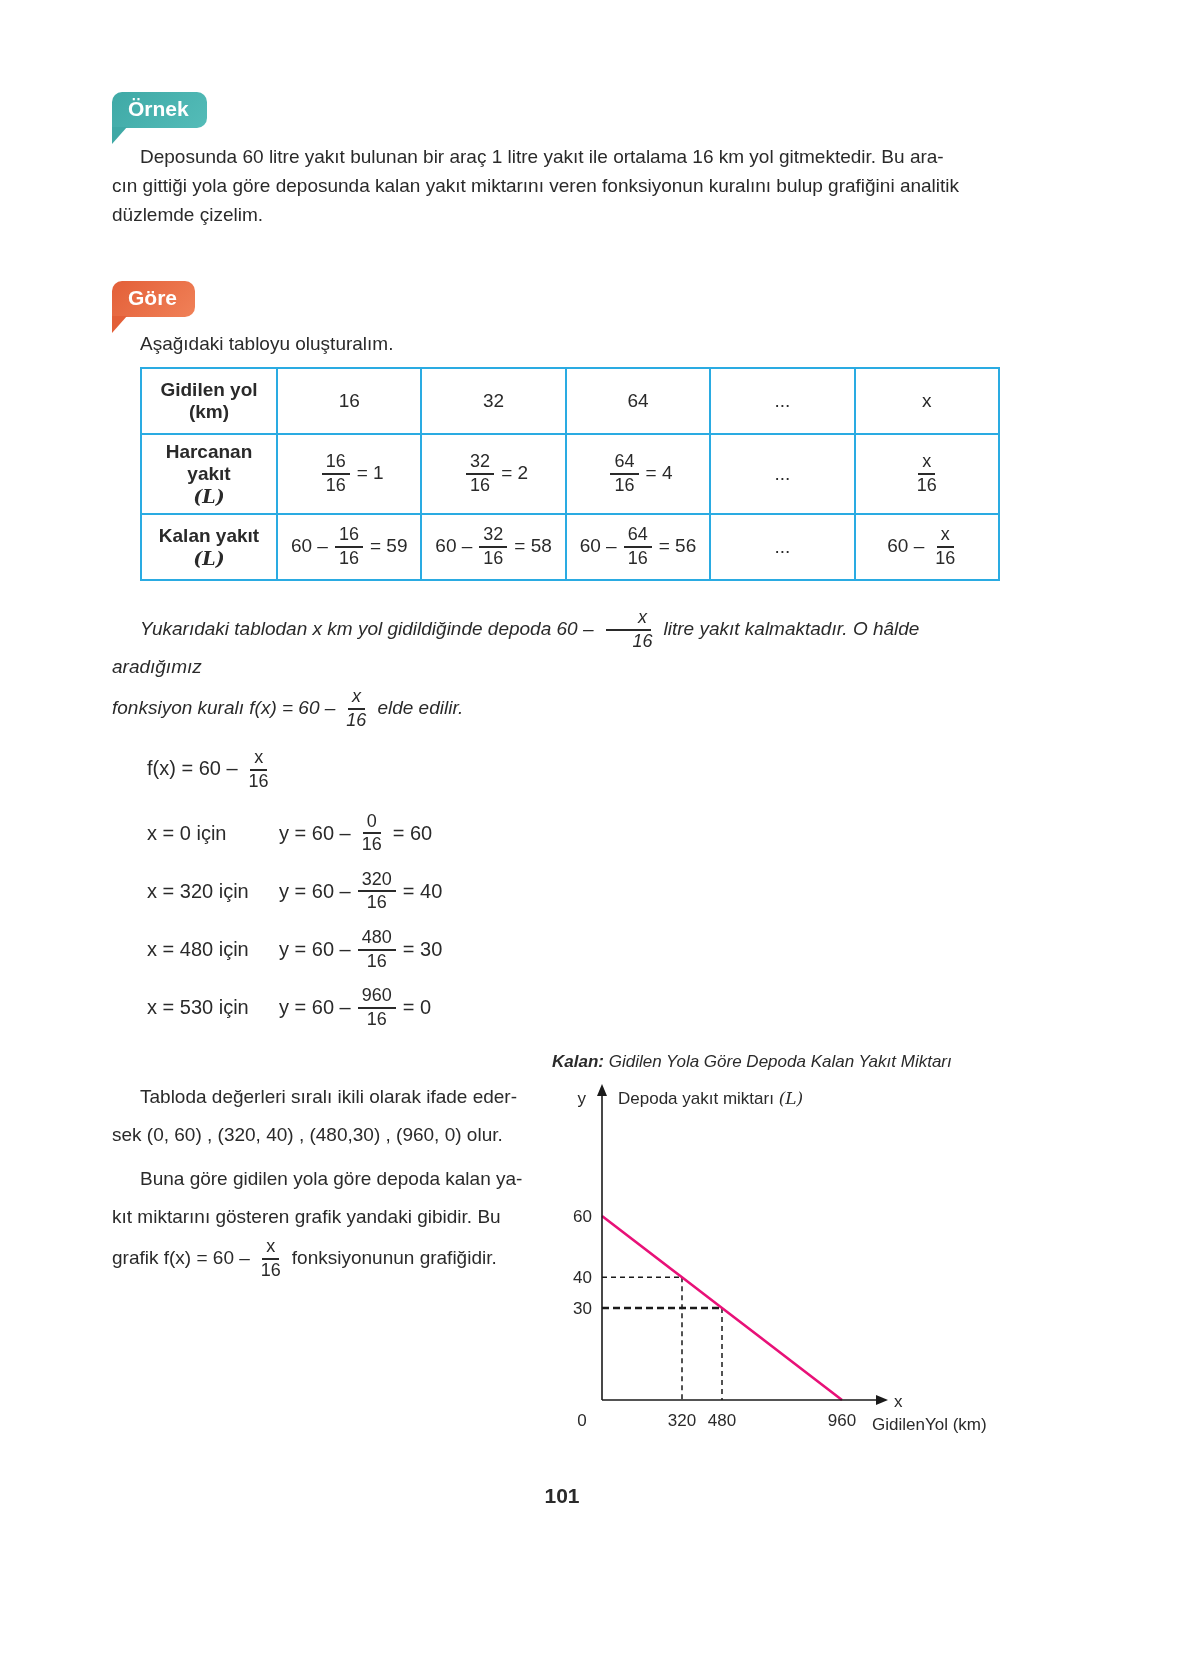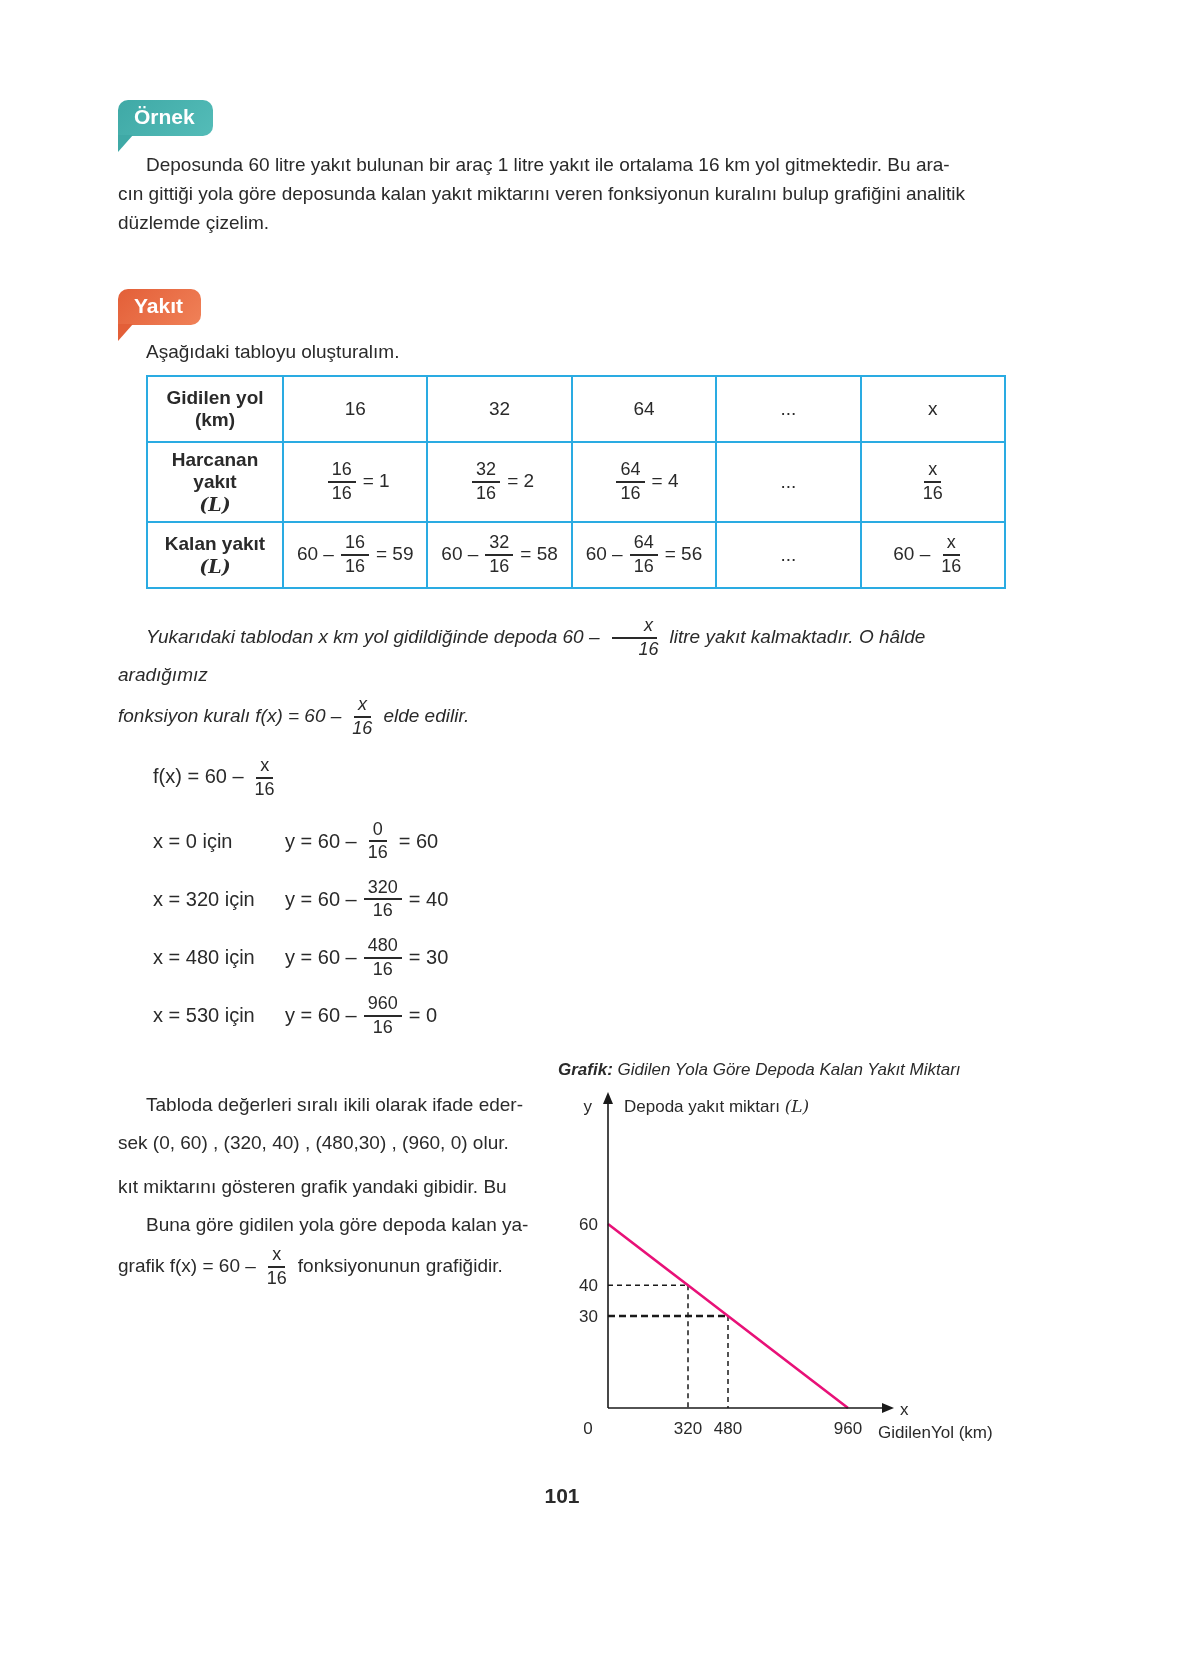--- a/index.html
+++ b/index.html
@@ -1,18 +1,18 @@
 <!DOCTYPE html>
 <html><head>
 <meta charset="utf-8">
 <style>
   * { margin:0; padding:0; box-sizing:border-box; }
   body { font-family:"Liberation Sans", sans-serif; color:#2a2a2a; background:#ffffff; }
   .page { position:relative; width:1181px; height:1653px; background:#ffffff; overflow:hidden; }
-  .content { position:absolute; left:112px; top:100px; width:900px;margin-left:6px; }
+  .content { position:absolute; left:112px; top:92px; width:900px; }
 
   
   .bubble { position:relative; display:inline-block; color:#fff; font-weight:bold;
             font-size:21px; padding:5px 18px 7px 16px; border-radius:10px 10px 10px 0; }
   .bubble::after { content:""; position:absolute; left:0; top:calc(100% - 1px);
             width:0; height:0; border-right:15px solid transparent; }
   .bubble-teal { background:linear-gradient(135deg,#3fa9a6,#54bcb8); }
   .bubble-teal::after { border-top:17px solid #3fa9a6; }
   .bubble-orange { background:linear-gradient(135deg,#e35f38,#f08158); }
   .bubble-orange::after { border-top:17px solid #e35f38; }
@@ -85,21 +85,21 @@
     <div class="bubble bubble-teal">
       <span>Örnek</span>
     </div>
 
     <p class="para mt14">Deposunda 60 litre yakıt bulunan bir araç 1 litre yakıt ile ortalama 16 km yol gitmektedir. Bu ara-
 cın gittiği yola göre deposunda kalan yakıt miktarını veren fonksiyonun kuralını bulup grafiğini analitik
 düzlemde çizelim.</p>
 
     <div style="margin-top:52px;">
       <div class="bubble bubble-orange">
-        <span>Yakıt</span>
+        <span>Göre</span>
       </div>
     </div>
 
     <p class="intro">Aşağıdaki tabloyu oluşturalım.</p>
 
     <table class="vals">
       <tbody>
           <tr>
         <th>
           <span class="blk">Gidilen yol</span>
@@ -236,33 +236,33 @@
           </span>
           <span>= 0</span>
       </div>
     </div>
 
     <div class="bottom">
       <div class="left-col">
         <p class="para" style="line-height:38px;">Tabloda değerleri sıralı ikili olarak ifade eder-
 sek (0, 60) , (320, 40) , (480,30) , (960, 0) olur.</p>
         <div class="p2">
+          <div class="mixline ind" style="line-height:38px;">Buna göre gidilen yola göre depoda kalan ya-</div>
           <div class="mixline" style="line-height:38px;">kıt miktarını gösteren grafik yandaki gibidir. Bu</div>
-          <div class="mixline ind" style="line-height:38px;">Buna göre gidilen yola göre depoda kalan ya-</div>
           <div class="mixline" style="line-height:38px;">
             <span>grafik f(x) = 60 –</span><span class="frac">
                 <span class="num">x</span>
                 <span class="den">16</span>
               </span><span>fonksiyonunun grafiğidir.</span>
           </div>
         </div>
       </div>
       <div class="right-col">
         <div class="chart-title">
-          <b>Grafik:</b><span> Gidilen Yola Göre Depoda Kalan Yakıt Miktarı</span>
+          <b>Kalan:</b><span> Gidilen Yola Göre Depoda Kalan Yakıt Miktarı</span>
         </div>
         <svg id="chart-svg" width="470" height="362" viewBox="0 0 470 362">
             <line x1="60" y1="199.33333333333331" x2="140" y2="199.33333333333331" class="guide"></line>
             <line x1="140" y1="199.33333333333331" x2="140" y2="322" class="guide"></line>
             <line x1="60" y1="230" x2="180" y2="230" class="guide guide-bold"></line>
             <line x1="180" y1="230" x2="180" y2="322" class="guide"></line>
             <polyline points="60,138 140,199.33333333333331 180,230 300,322" class="dataline" style="stroke:#e81178"></polyline>
             <line x1="60" y1="322" x2="60" y2="16" class="axis"></line>
             <line x1="60" y1="322" x2="334" y2="322" class="axis"></line>
             <path d="M 60 6 L 55 18 L 65 18 Z" class="axis-arrow"></path>

